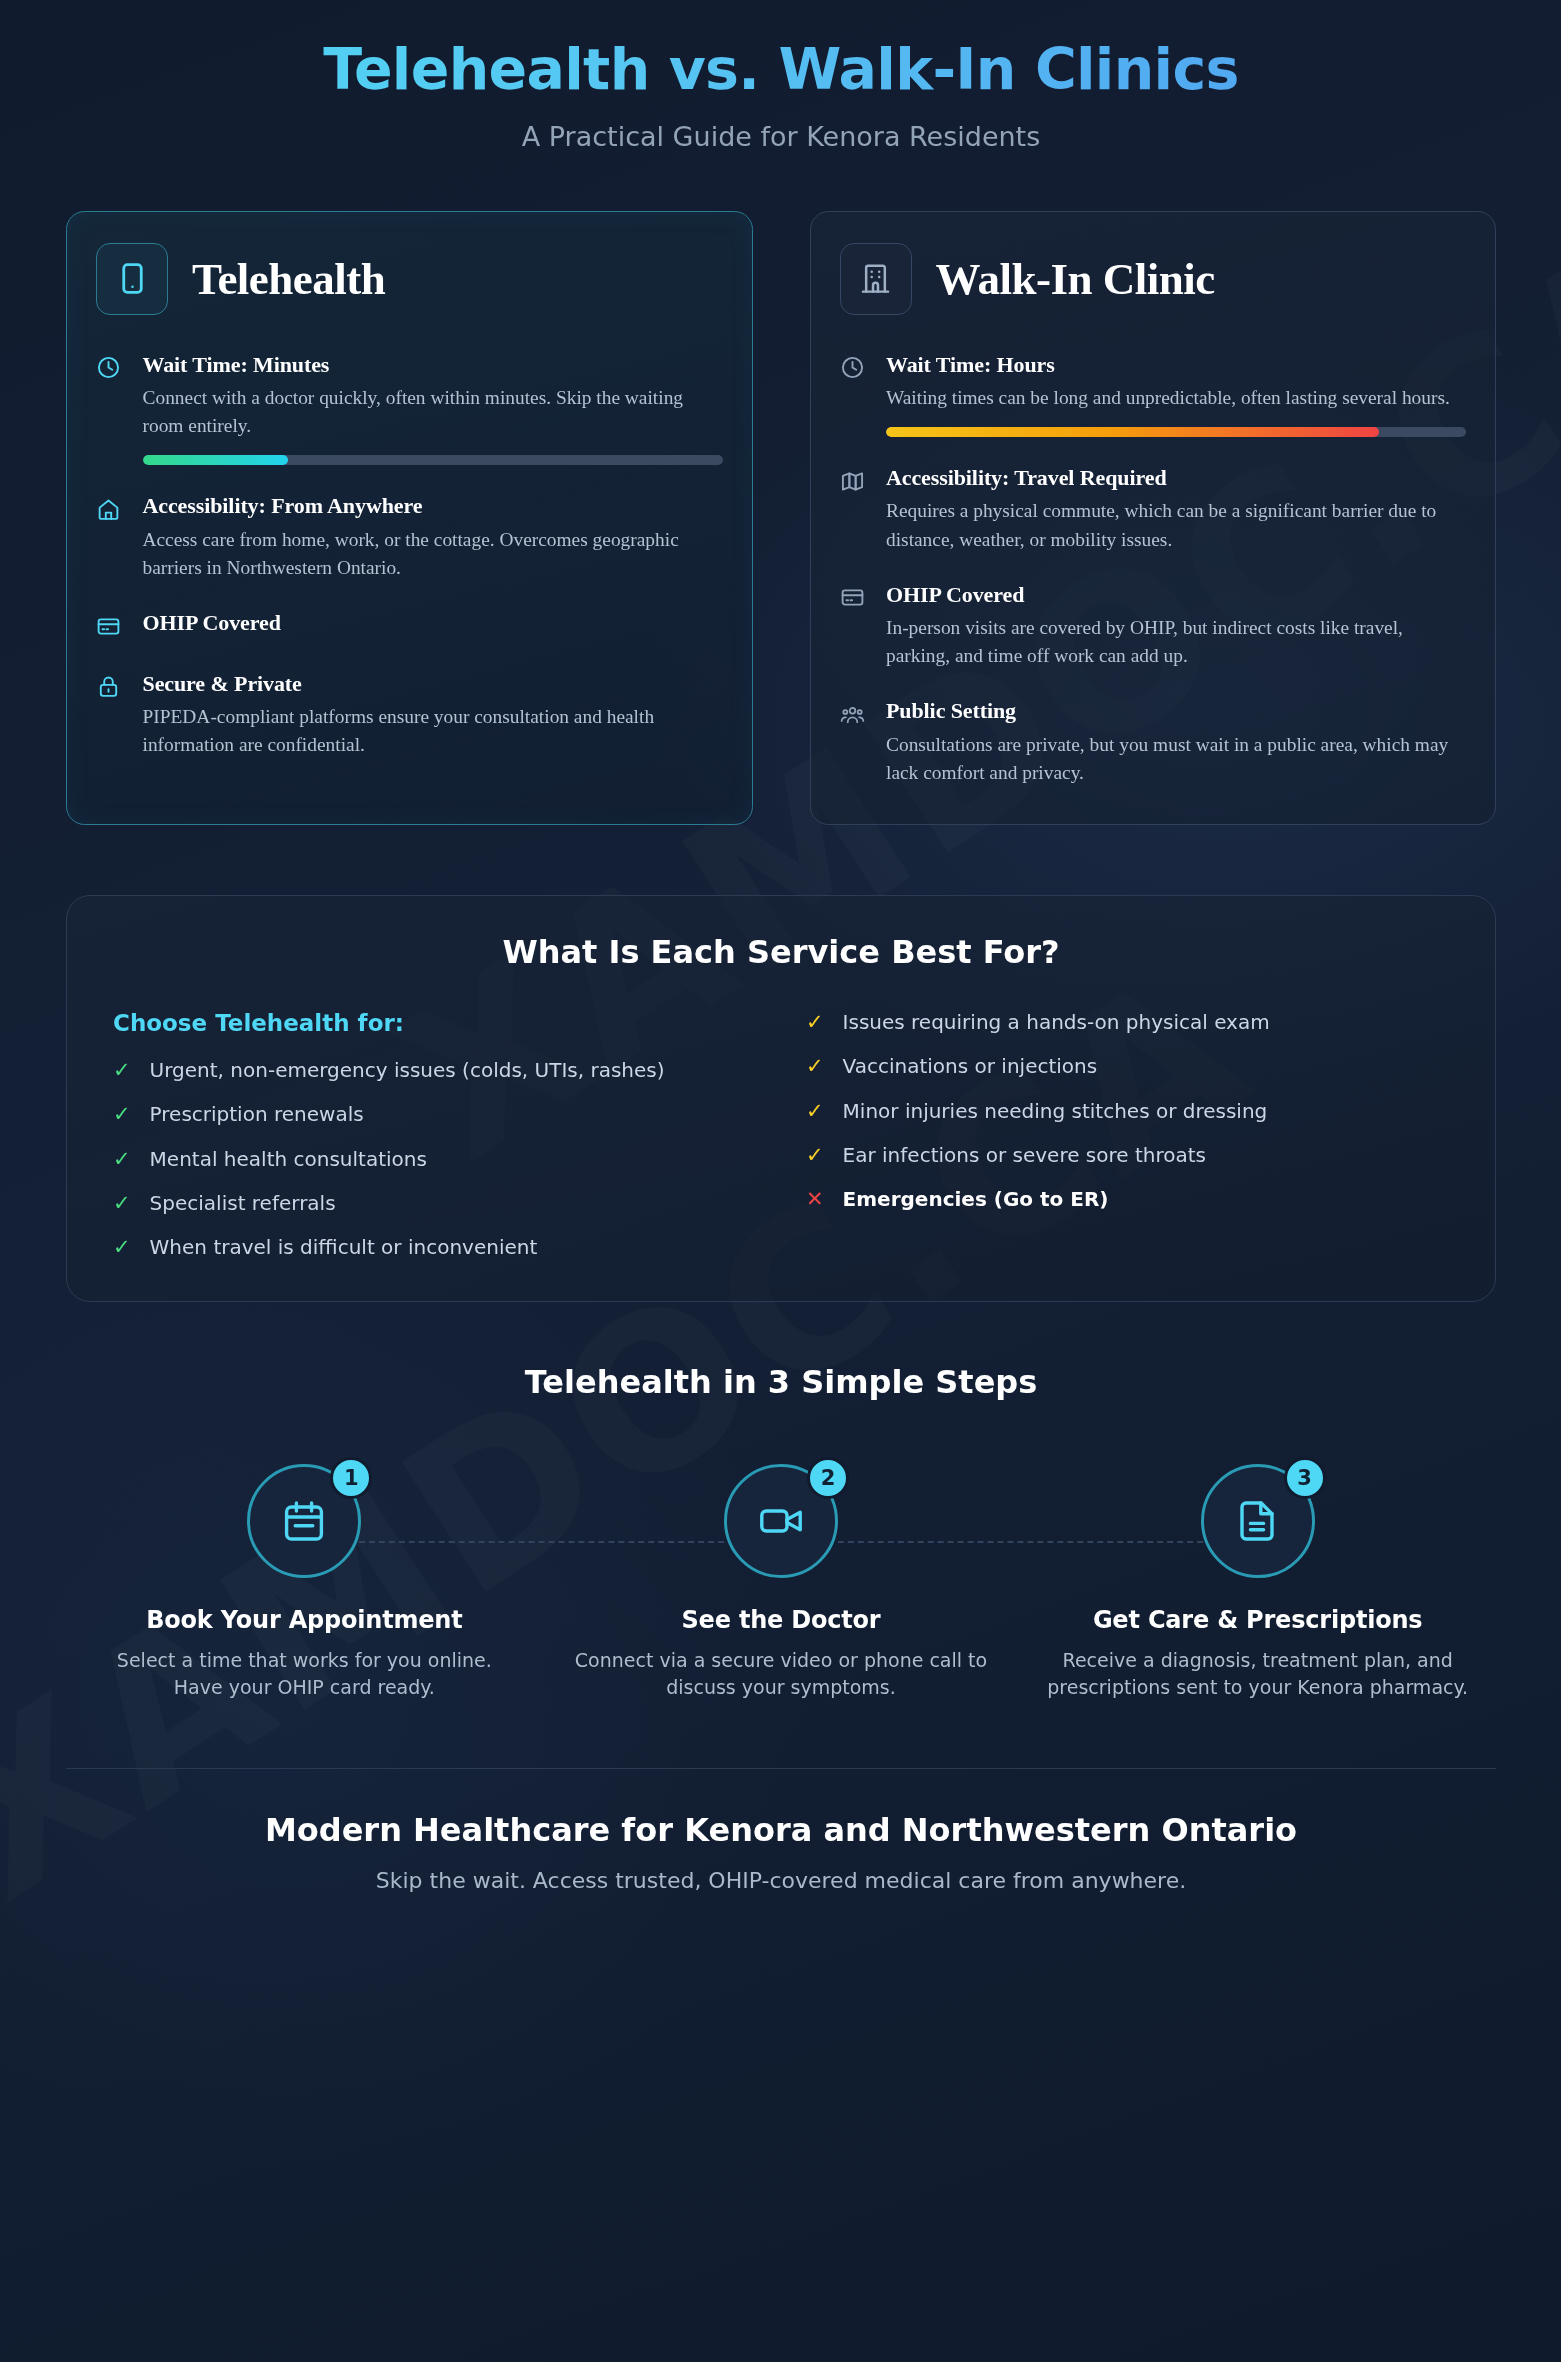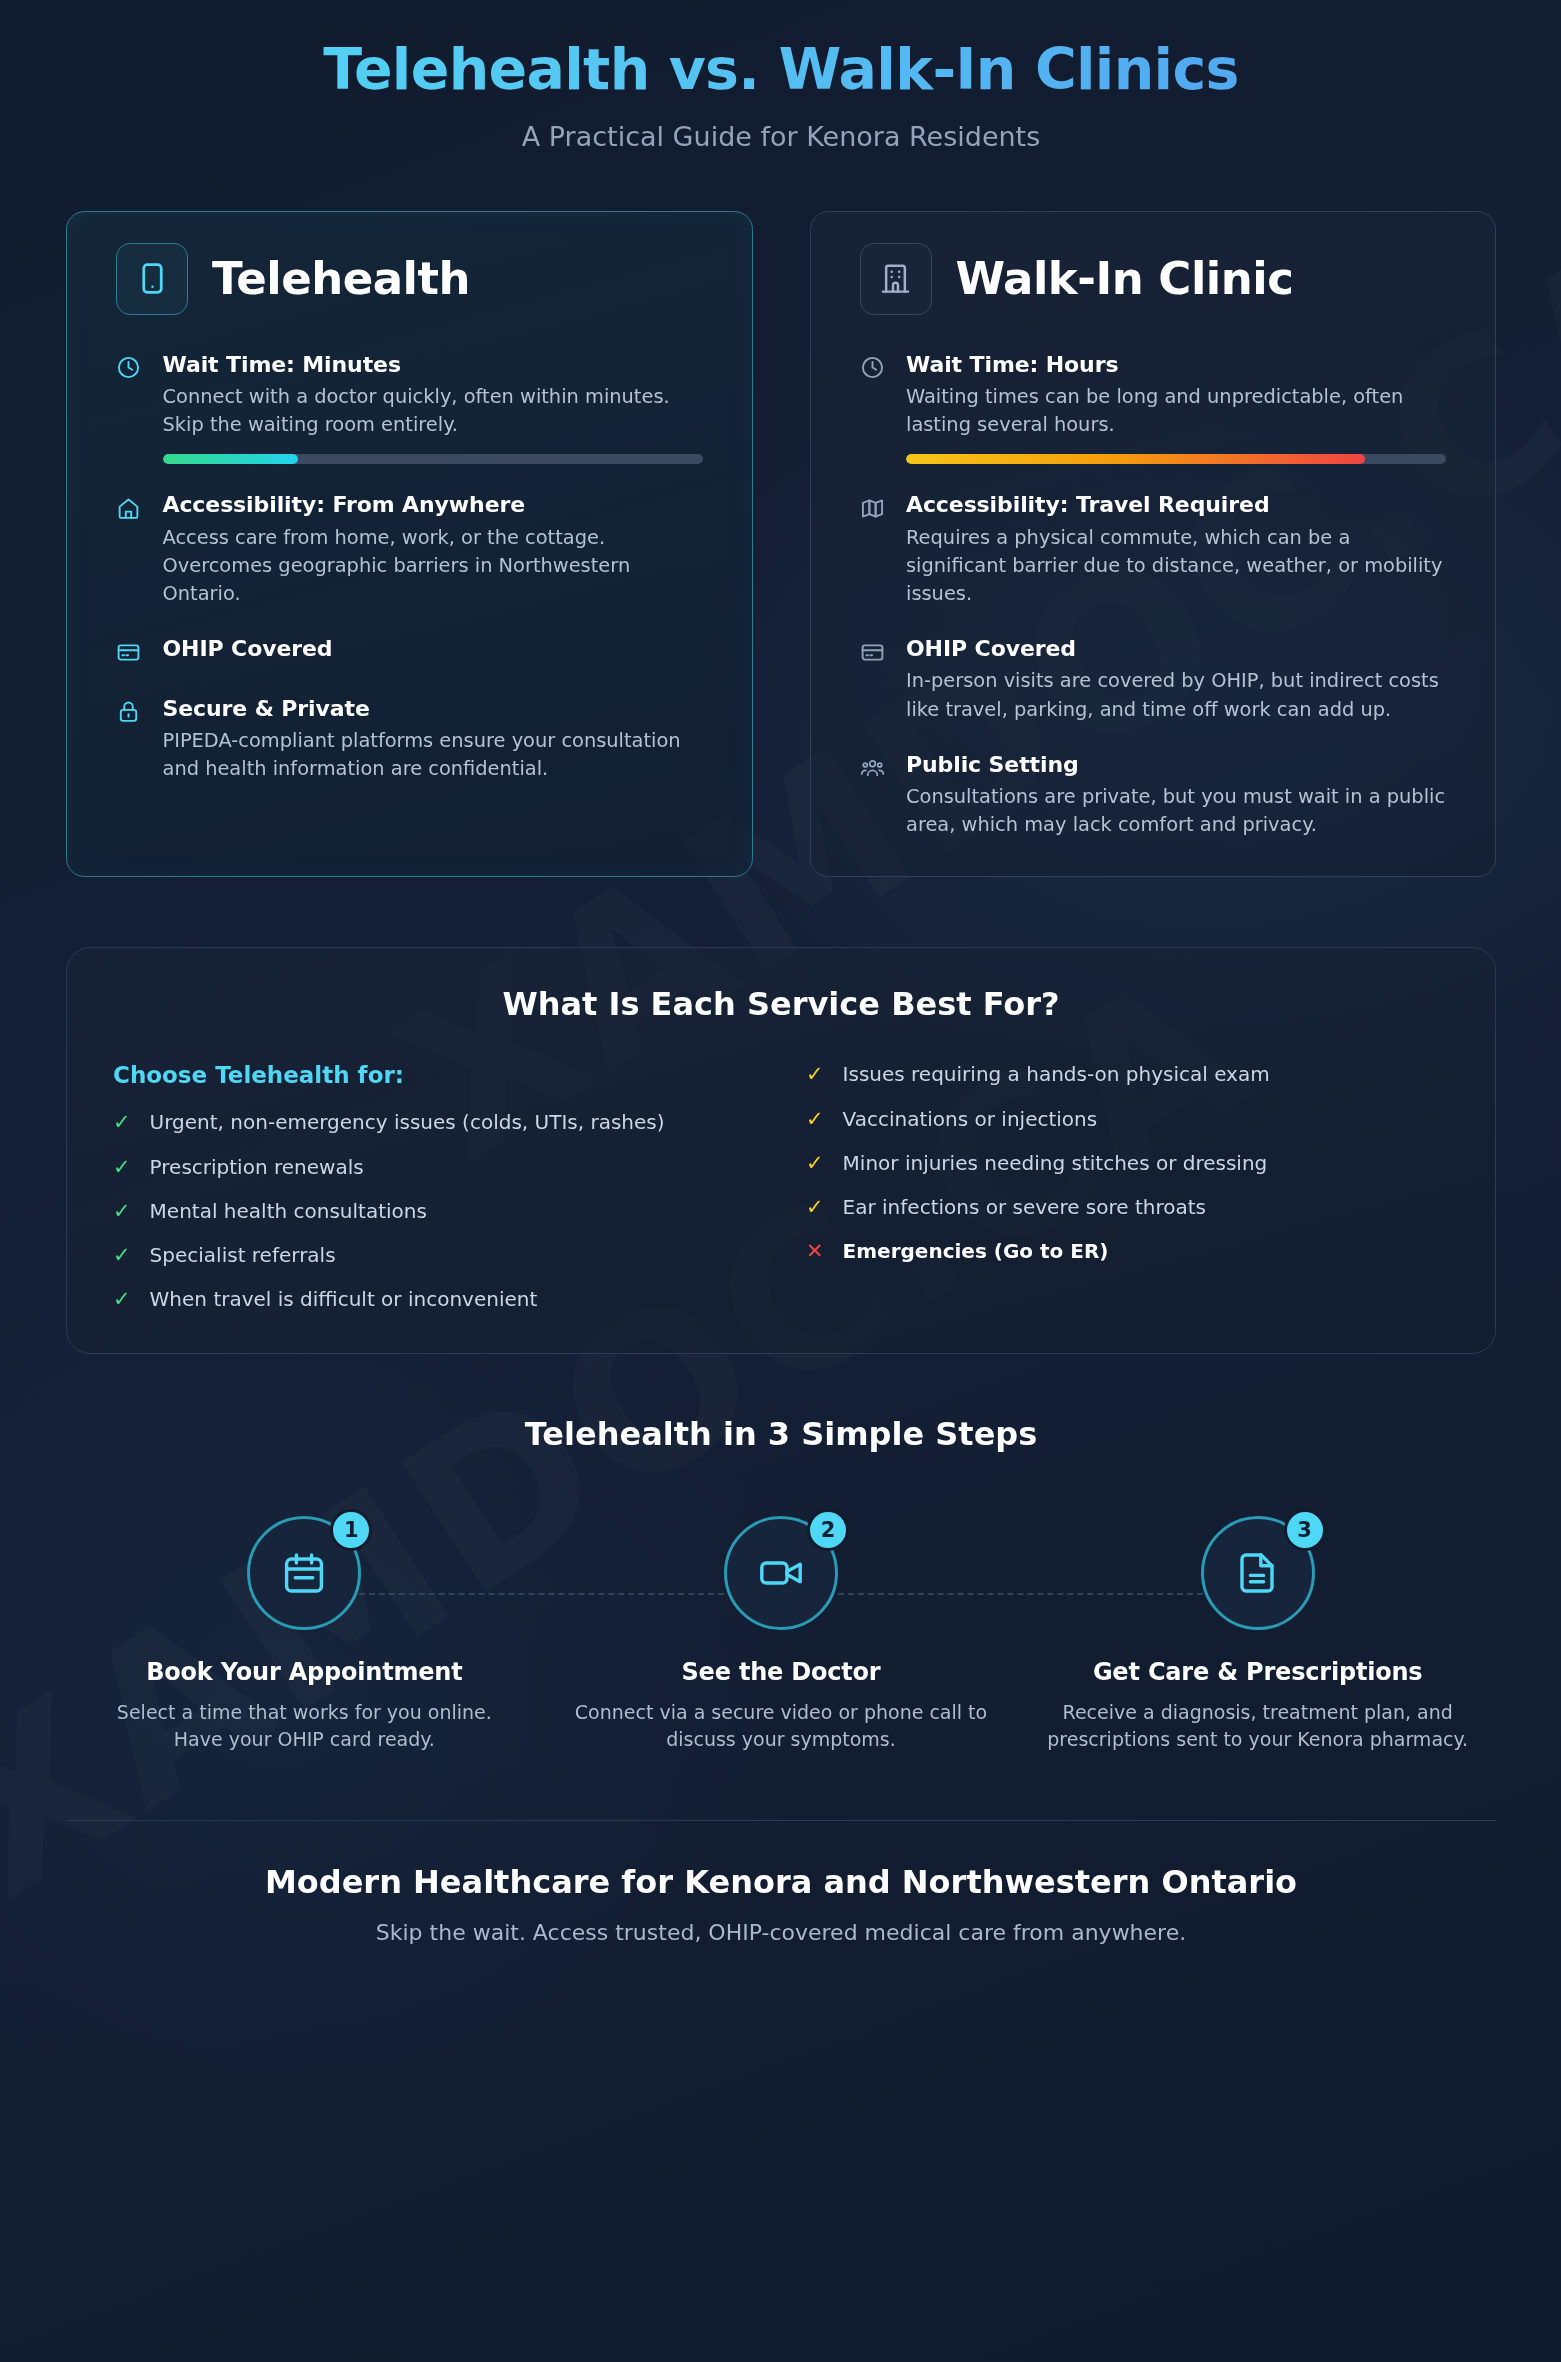--- a/index.html
+++ b/index.html
@@ -39,22 +39,23 @@
   .title{
     font-size:57px;font-weight:800;letter-spacing:-0.7px;line-height:1.08;
     background:linear-gradient(95deg,#4fd8f5 0%,#56c6f2 40%,#4f9cf0 100%);
     -webkit-background-clip:text;background-clip:text;color:transparent;
   }
   .subtitle{margin-top:20px;font-size:27px;color:#93a3b8;font-weight:400;}
 
   
   .compare{display:flex;gap:57px;margin-top:59px;position:relative;z-index:2;}
   .card{
-    flex:1;border-radius:18.5px;padding:31px 49px 37px;
+    flex:1;border-radius:18.5px;padding:31px 29px 37px;
     position:relative;
+    font-family:Liberation Serif, serif;
   }
   .card-tele{
     border:1.5px solid #2b7b92;
     background:linear-gradient(165deg,rgba(22,44,62,.62),rgba(17,30,48,.55));
     box-shadow:0 0 24px rgba(20,120,150,.10) inset;
   }
   .card-walk{
     border:1.3px solid #31405a;
     background:linear-gradient(165deg,rgba(26,38,57,.55),rgba(18,29,46,.50));
   }

